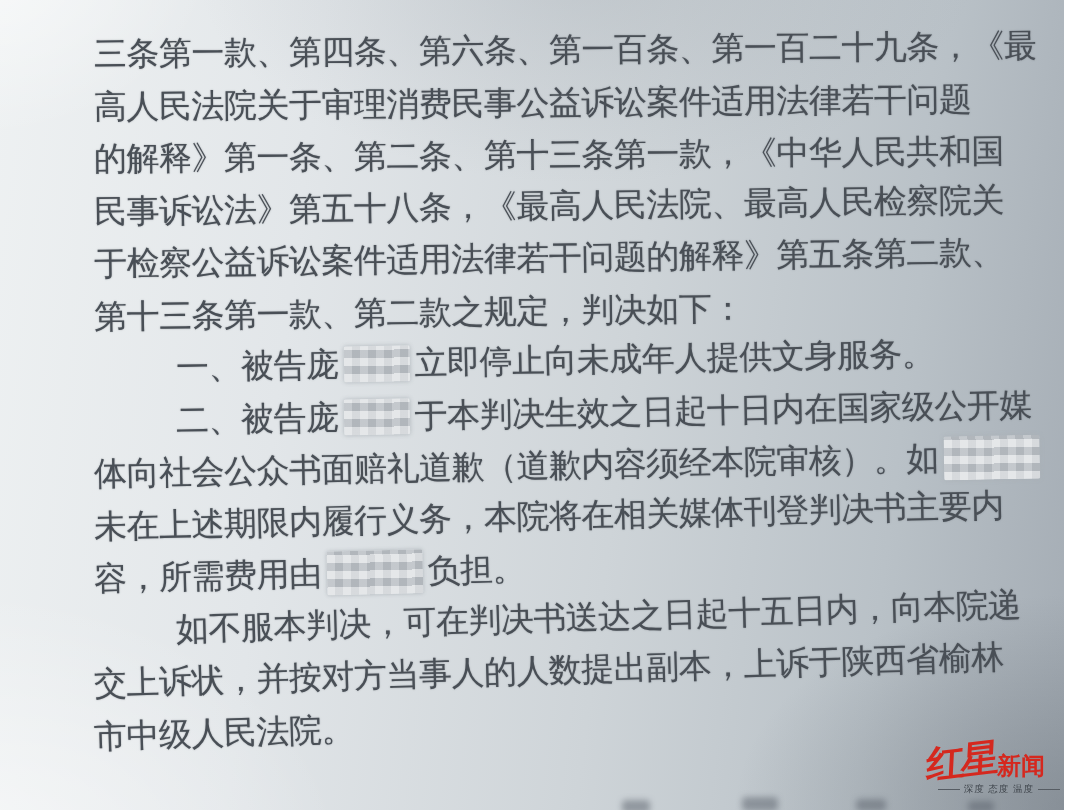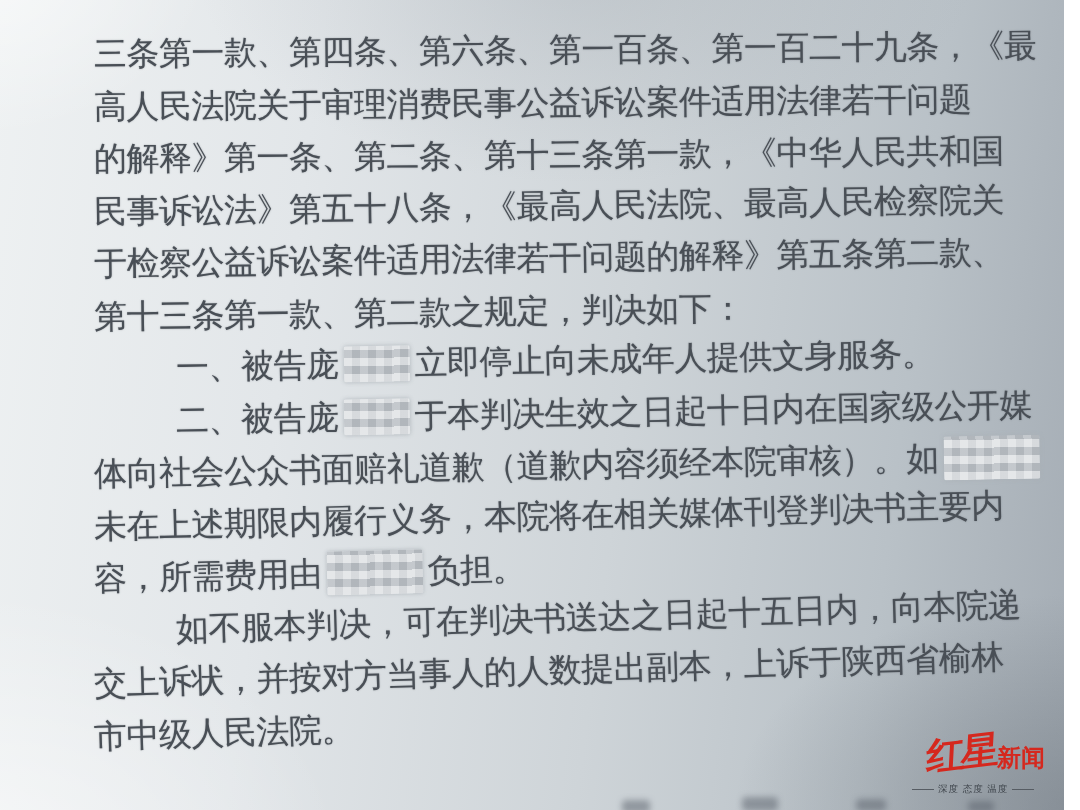--- a/index.html
+++ b/index.html
@@ -49,21 +49,21 @@
   .frag.f2{left:742px;top:797px;width:36px;height:14px;}
   .frag.f3{left:856px;top:799px;width:30px;height:12px;}
   .frag.f4{left:968px;top:801px;width:26px;height:11px;}
 
   
   .watermark{position:absolute;right:4px;bottom:14px;width:148px;text-align:center;}
   .wm-brand{display:flex;align-items:flex-end;justify-content:center;line-height:1;
     font-family:"Liberation Serif","DejaVu Serif",serif;font-weight:bold;}
   .wm-b1{font-size:38px;transform:skewX(-10deg) rotate(-7deg);letter-spacing:-4px;margin-right:2px;}
   .wm-b2{font-size:24px;font-weight:900;letter-spacing:0px;padding-bottom:2px;}
-  .wm-tagline{display:flex;align-items:center;justify-content:flex-start;gap:4px;margin-top:11px;}
+  .wm-tagline{display:flex;align-items:center;justify-content:flex-end;gap:4px;margin-top:3px;}
   .wm-tagline .txt{font-size:9.5px;color:#3e444b;letter-spacing:1px;white-space:nowrap;
     font-family:"Liberation Sans","DejaVu Sans",sans-serif;}
   .wm-tagline .dash{flex:1;height:1px;background:#565c63;max-width:22px;}
 </style>
 </head>
 <body>
 
 <div class="page">
 
   <div class="text-block">

